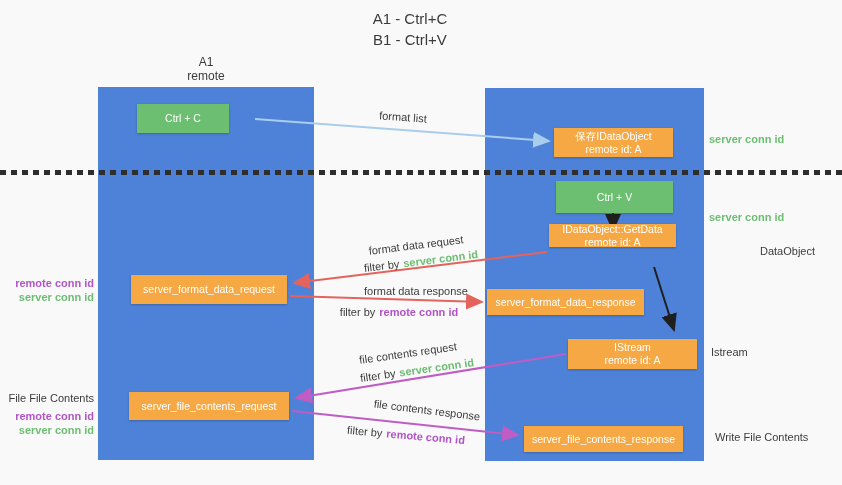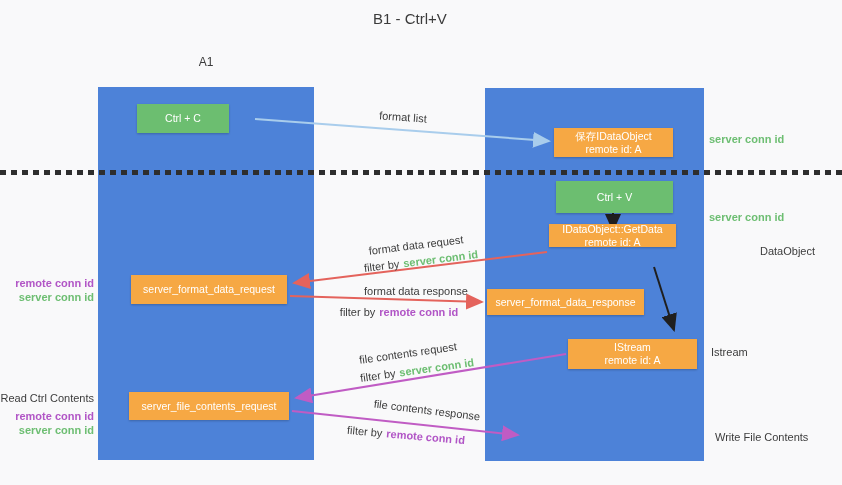--- a/index.html
+++ b/index.html
@@ -34,25 +34,27 @@
   .side.bold-green{color:#6DBE72;font-weight:bold;}
   .side.bold-purple{color:#B155C6;font-weight:bold;}
   .left-col{right:748px;text-align:right;}
 </style>
 </head>
 <body>
 
 <div id="canvas">
 
   <div class="title">
+    <div>A1 - Ctrl+C</div>
     <div>B1 - Ctrl+V</div>
   </div>
 
   <div class="lane-header" style="left:146px;top:55px;width:120px;">
     <div>A1</div>
+    <div>remote</div>
   </div>
 
   <div class="lane" style="left:98px;top:87px;width:216px;height:373px;"></div>
   <div class="lane" style="left:485px;top:88px;width:219px;height:373px;"></div>
 
   <div class="dotted"></div>
 
   <svg id="arrows" width="842" height="485">
     <defs>
       <marker id="mblue" markerWidth="9" markerHeight="8" refX="8" refY="4" orient="auto">
@@ -97,20 +99,23 @@
   <div class="node orange" style="left:487px;top:289px;width:157px;height:26px;">
     <div>server_format_data_response</div>
   </div>
   <div class="node orange" style="left:568px;top:339px;width:129px;height:30px;">
     <div>IStream</div>
     <div>remote id: A</div>
   </div>
   <div class="node orange" style="left:129px;top:392px;width:160px;height:28px;">
     <div>server_file_contents_request</div>
   </div>
+  <div class="node orange" style="left:524px;top:426px;width:159px;height:26px;">
+    <div>server_file_contents_response</div>
+  </div>
 
   <div class="elabel center" style="left:403px;top:117px;transform:translate(-50%,-50%) rotate(4deg);">format list</div>
 
   <div class="elabel center" style="left:416px;top:245px;transform:translate(-50%,-50%) rotate(-7deg);">format data request</div>
   <div class="elabel center" style="left:421px;top:261px;transform:translate(-50%,-50%) rotate(-7deg);">
     <span>filter by</span><span class="kw-green filter-key">server conn id</span>
   </div>
 
   <div class="elabel center" style="left:416px;top:291px;transform:translate(-50%,-50%);">format data response</div>
   <div class="elabel center" style="left:399px;top:312px;transform:translate(-50%,-50%);">
@@ -128,17 +133,17 @@
   </div>
 
   <div class="side bold-green" style="left:709px;top:133px;">server conn id</div>
   <div class="side bold-green" style="left:709px;top:211px;">server conn id</div>
   <div class="side" style="left:712px;top:245px;padding-left:48px;">DataObject</div>
   <div class="side" style="left:711px;top:346px;">Istream</div>
   <div class="side" style="left:715px;top:431px;">Write File Contents</div>
 
   <div class="side bold-purple left-col" style="top:277px;">remote conn id</div>
   <div class="side bold-green left-col" style="top:291px;">server conn id</div>
-  <div class="side left-col" style="top:392px;">Read Ctrl Contents</div>
+  <div class="side left-col" style="top:392px;">File File Contents</div>
   <div class="side bold-purple left-col" style="top:410px;">remote conn id</div>
   <div class="side bold-green left-col" style="top:424px;">server conn id</div>
 
 </div>
 
 </body></html>

